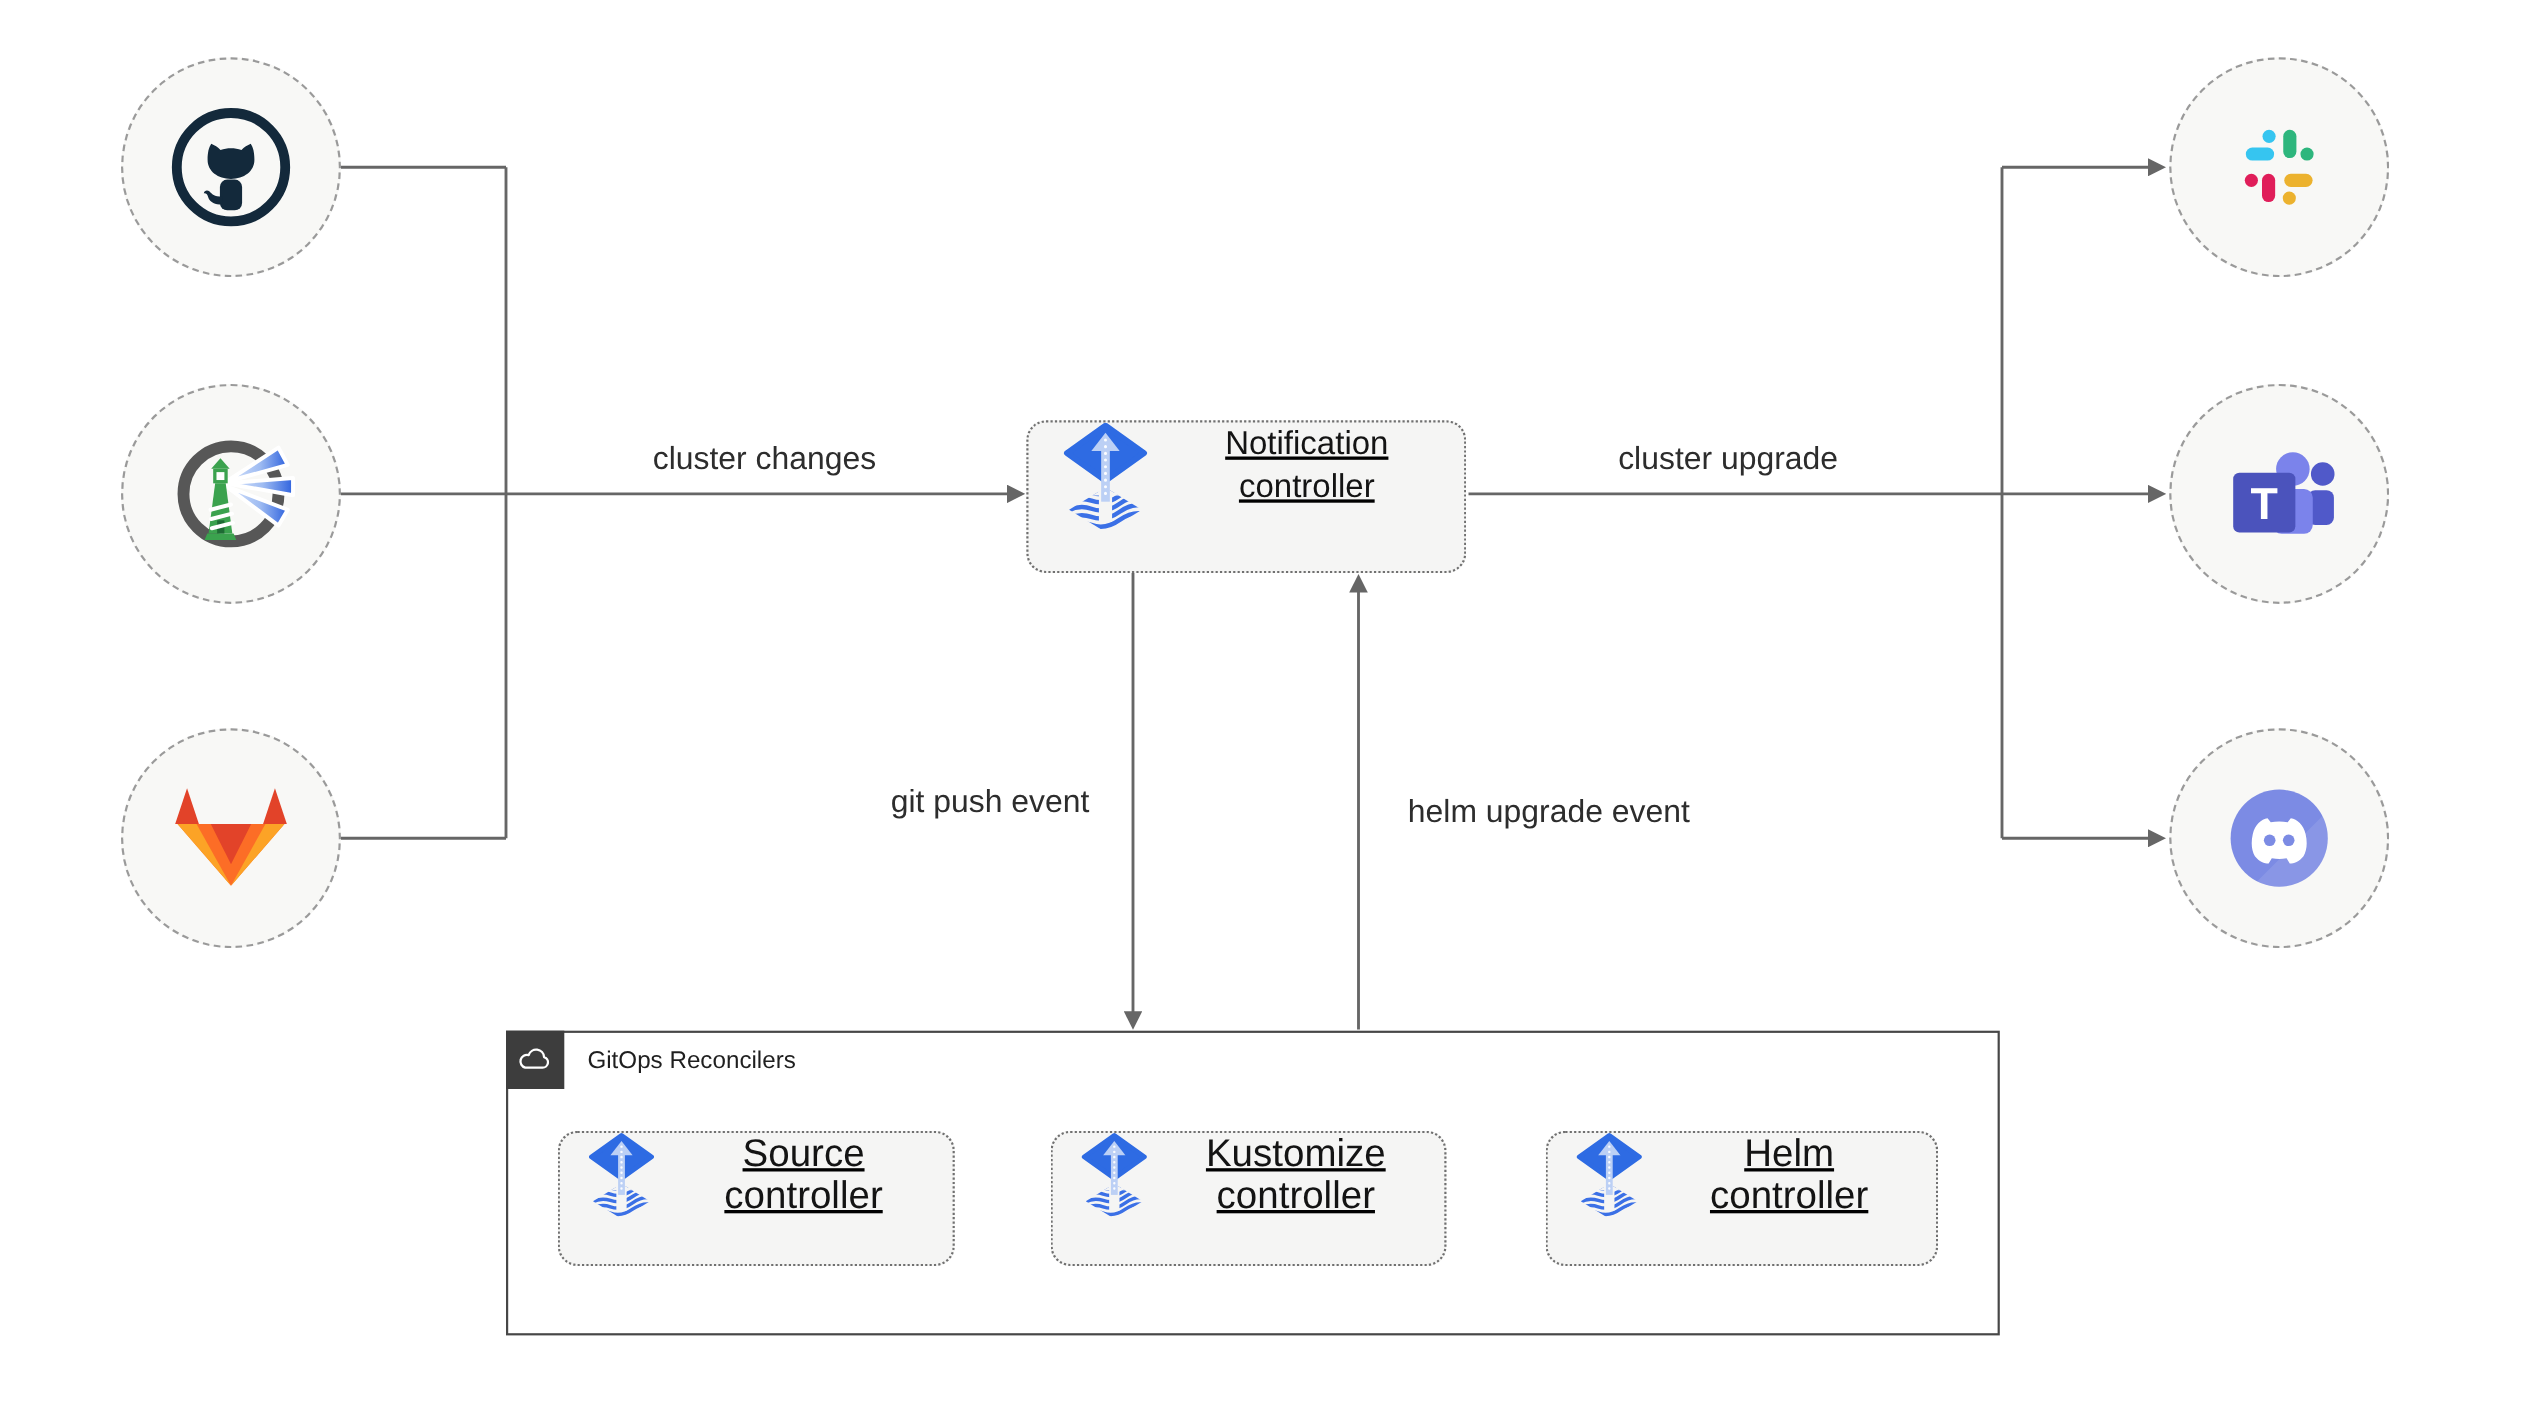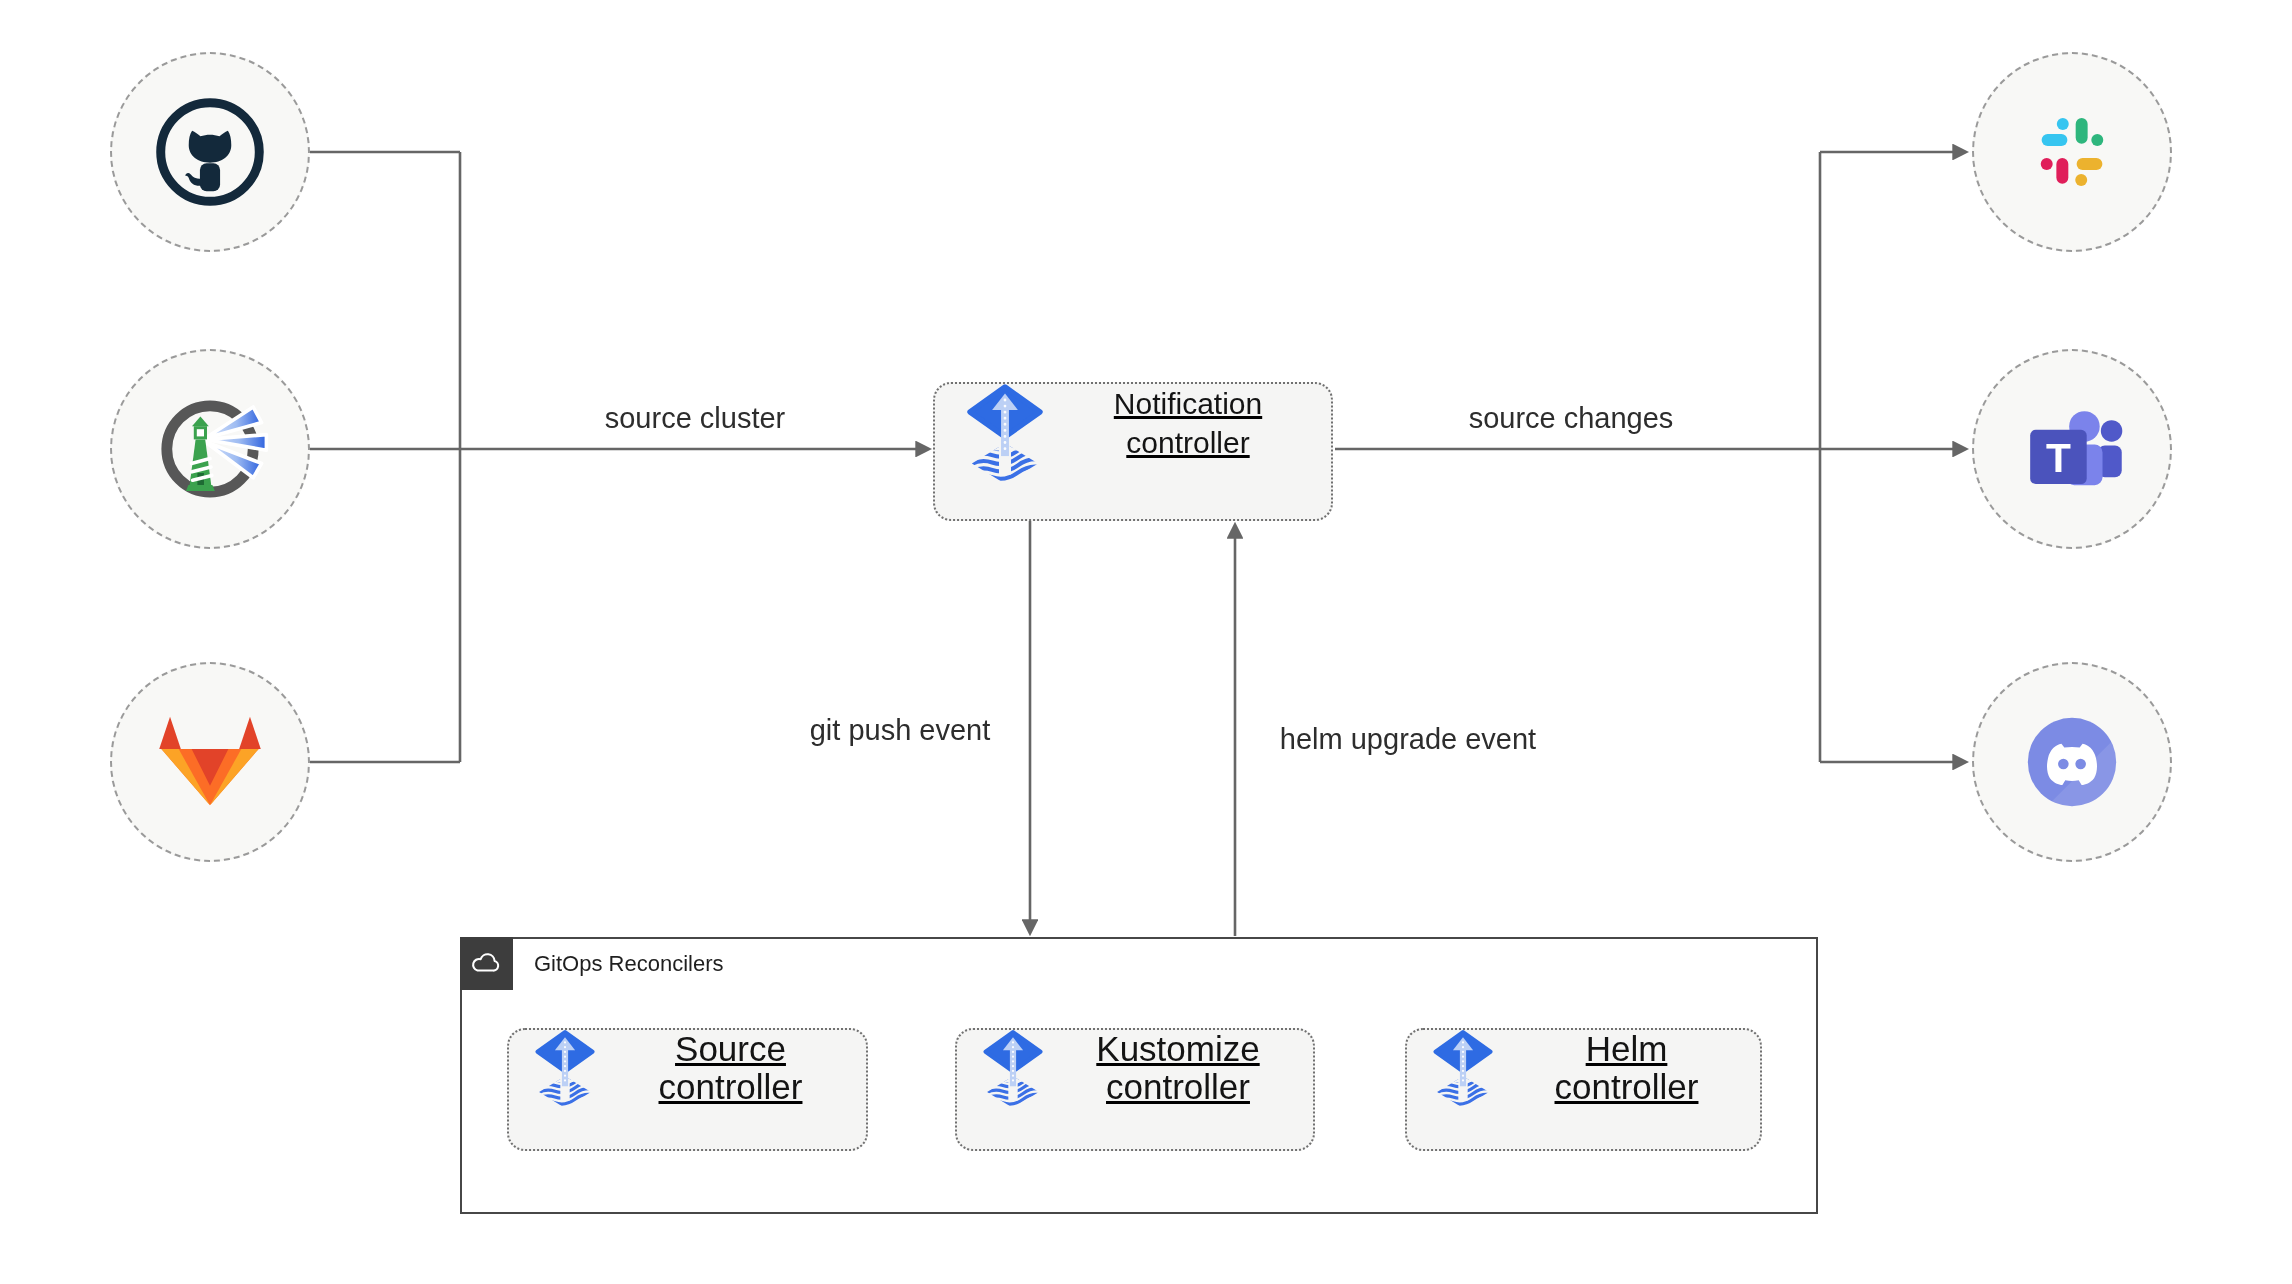--- a/index.html
+++ b/index.html
@@ -245,18 +245,18 @@
   <div class="ctrl-box small" style="left:1405px;top:1028px;width:357px;height:123px;">
     <span class="flux-wrap">
       <svg width="72" height="78" viewBox="0 0 100 108">
           <use href="#flux-def"></use>
         </svg>
     </span>
     <div class="ctrl-label">Helm
 controller</div>
   </div>
 
-  <div class="edge-label" style="left:695px;top:418px;">source cluster</div>
-  <div class="edge-label" style="left:1571px;top:418px;">source changes</div>
+  <div class="edge-label" style="left:695px;top:418px;">cluster changes</div>
+  <div class="edge-label" style="left:1571px;top:418px;">cluster upgrade</div>
   <div class="edge-label" style="left:900px;top:709px;margin-top:21px;">git push event</div>
   <div class="edge-label" style="left:1408px;top:739px;">helm upgrade event</div>
 
 </div>
 
 </body></html>

